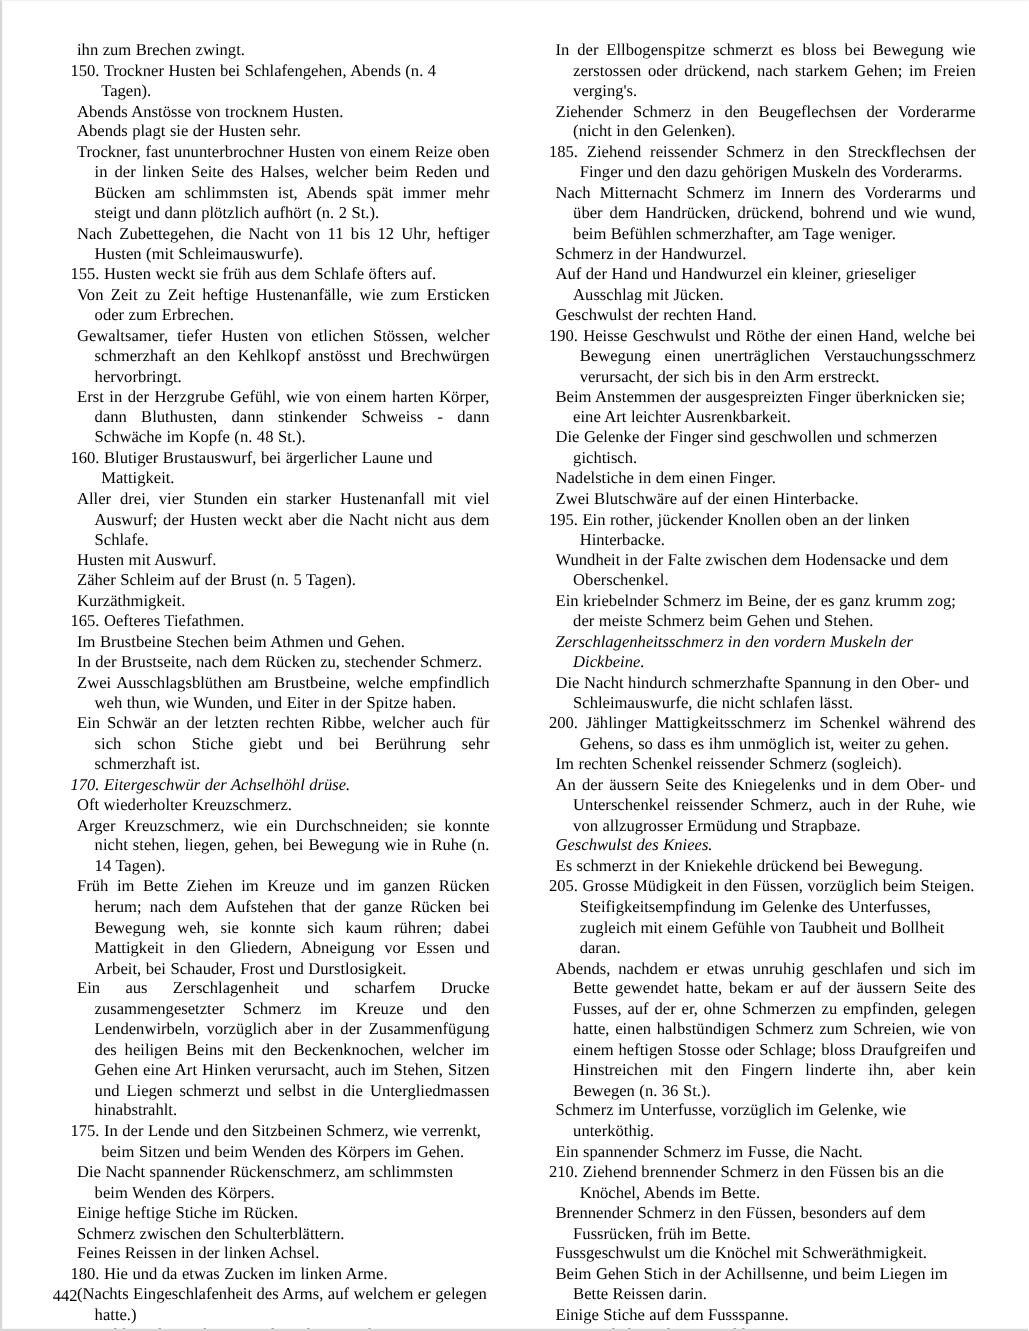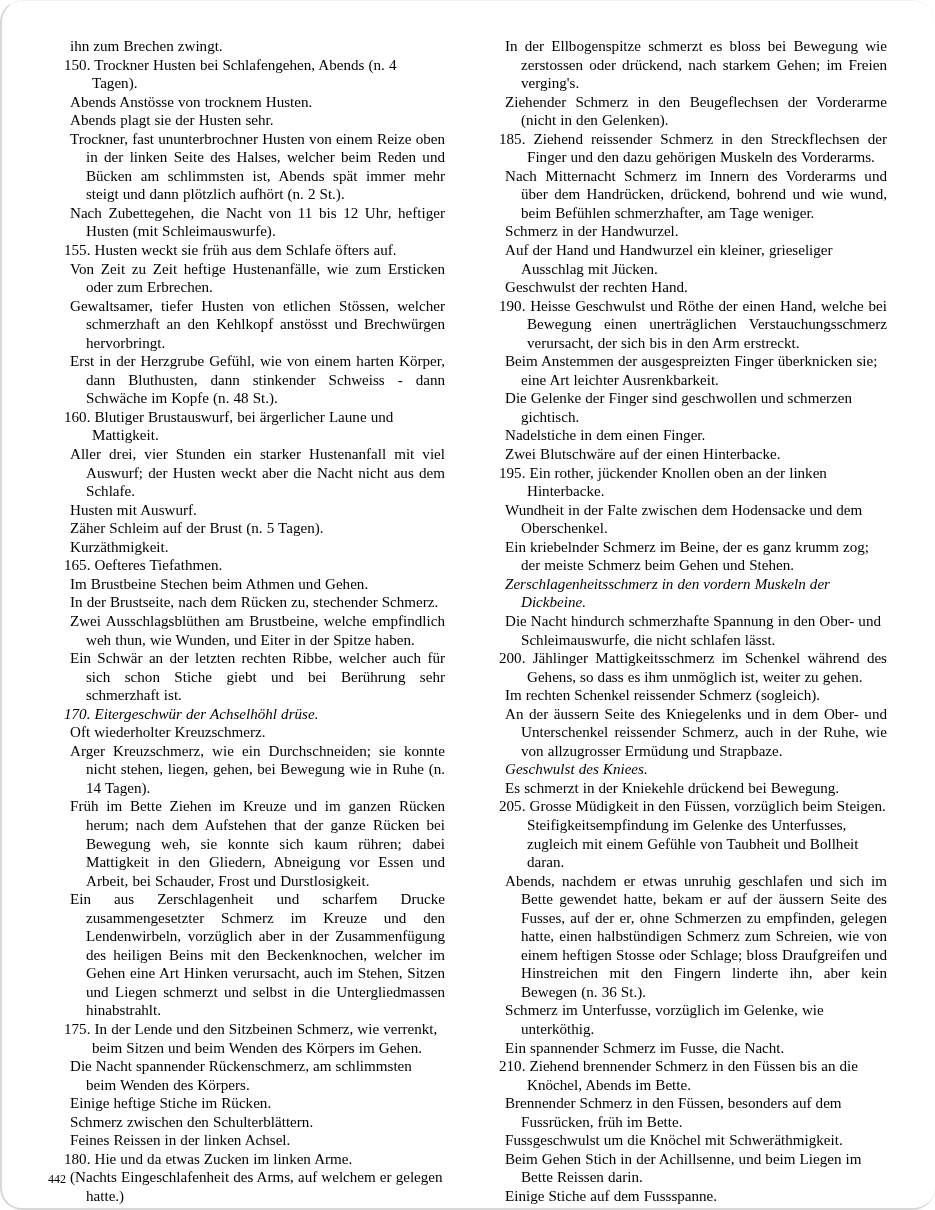--- a/index.html
+++ b/index.html
@@ -14,21 +14,20 @@
     width: 935px;
     height: 1210px;
     background: #ffffff;
     box-sizing: border-box;
     border-left: 2px solid #d8d8d8;
     border-bottom: 2px solid #d8d8d8;
     border-top: 1px solid #f2f2f2;
     overflow: hidden;
     font-family: "Liberation Serif", "DejaVu Serif", serif;
     color: #000000;
-    border-radius: 22px;
   }
 
   .columns {
     position: absolute;
     top: 36px;
     left: 0;
     right: 0;
     display: flex;
     gap: 38px;
     padding: 0 48px 0 46px;
@@ -71,21 +70,21 @@
 
   
   .entry.noj { text-align: left; }
 
   .num { white-space: nowrap; }
 
   .folio {
     position: absolute;
     left: 46px;
     bottom: 22px;
-    font-size: 12px;
+    font-size: 15px;
     line-height: 14px;
     font-family: "Liberation Serif", "DejaVu Serif", serif;
     color: #000;
   }
 </style>
 </head>
 <body>
 
 <div class="page">
 

